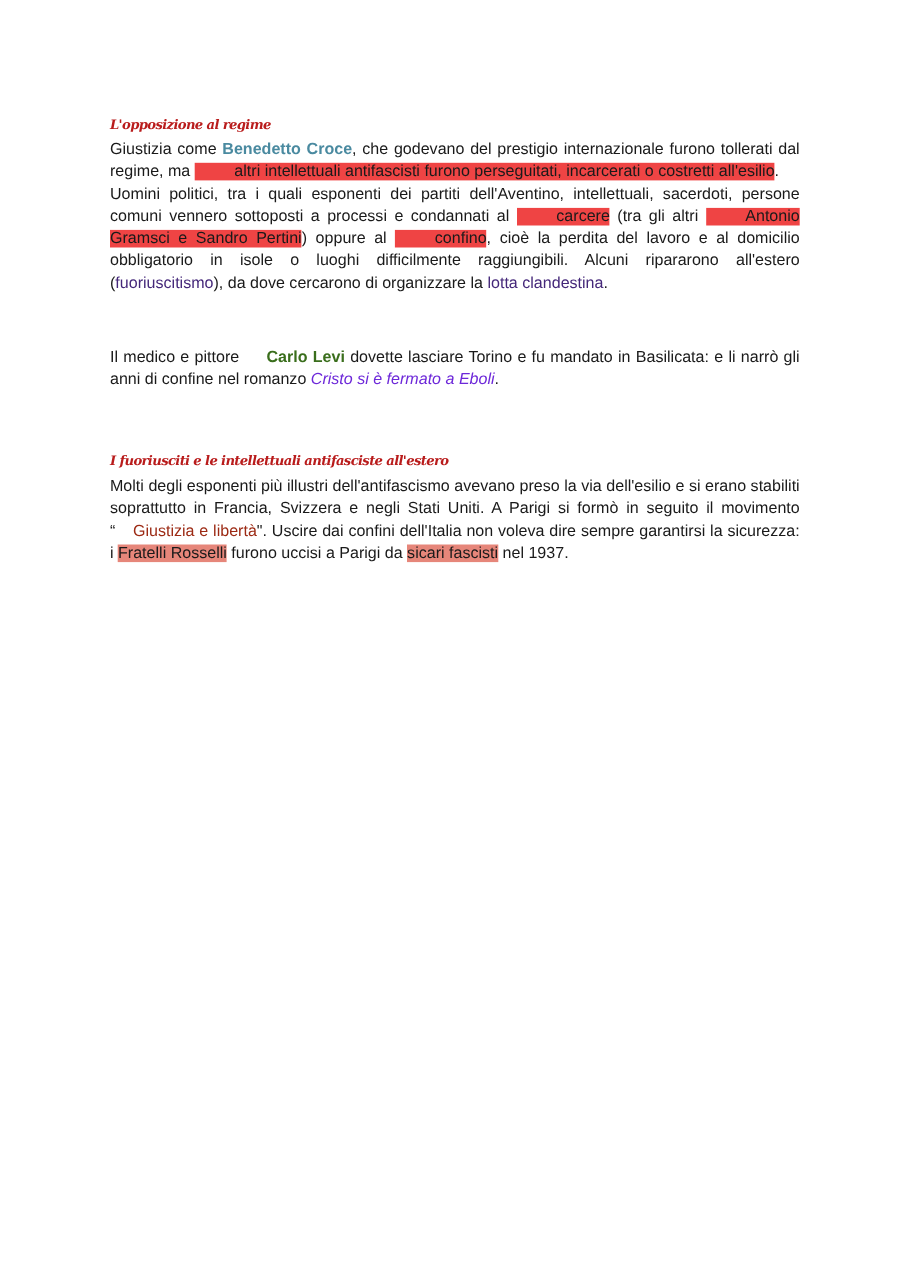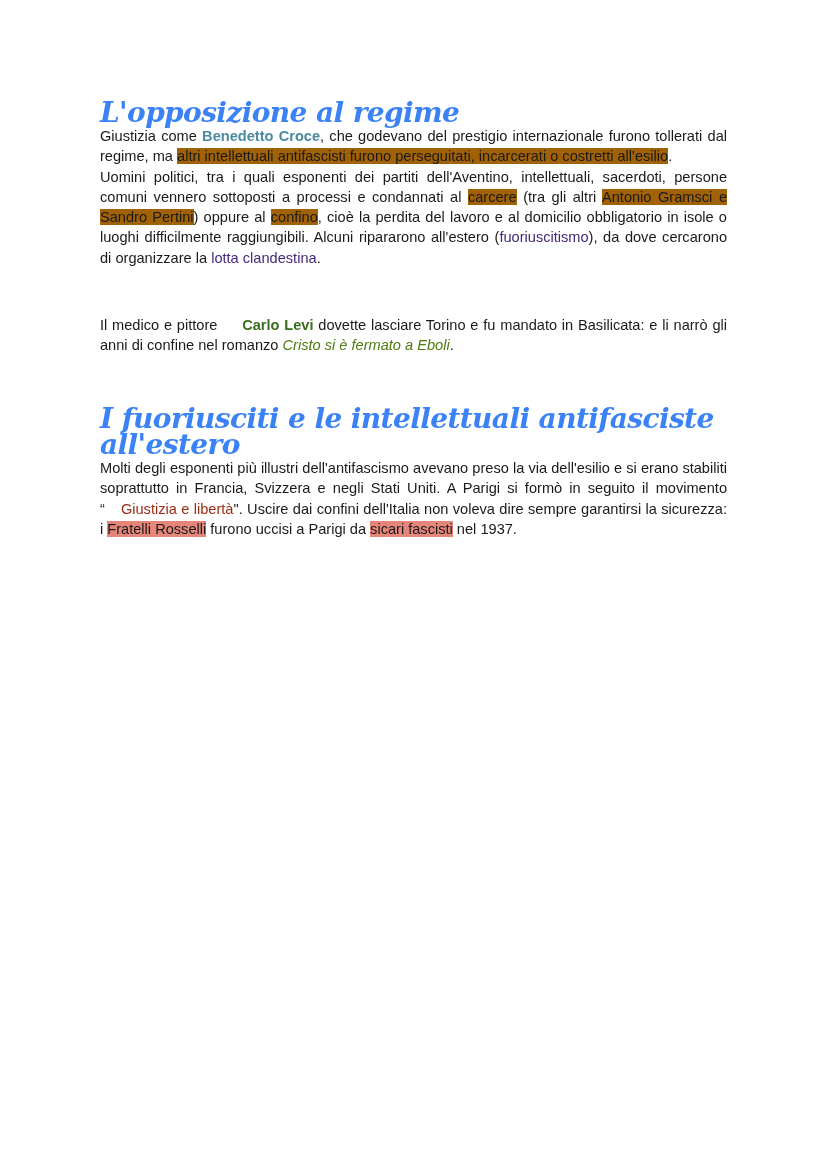--- a/index.html
+++ b/index.html
@@ -16,43 +16,43 @@
     .page {
       position: absolute;
       left: 100px;
       top: 100px;
       width: 627px;
     }
     .heading {
       font-family: "DejaVu Serif", serif;
       font-style: italic;
       font-weight: bold;
-      color: #3b82f6;
-      font-size: 28px;
+      color: #b91c1c;
+      font-size: 12px;
       line-height: 26px;
       margin: 0;
       letter-spacing: -0.6px;
     }
     .para {
       font-family: "Liberation Sans", sans-serif;
       font-size: 14.6px;
       line-height: 20.3px;
       color: #1a1a1a;
       text-align: justify;
       margin: 0;
     }
     .s1 { position: absolute; top: 0; left: 0; width: 627px; }
     .s2 { position: absolute; top: 215px; left: 0; width: 627px; }
     .s3 { position: absolute; top: 306px; left: 0; width: 627px; }
-    .hl-blue { background: #a16207; }
+    .hl-blue { background: #ef4444; padding-left: 36px; }
     .hl-red { background: #e6867a; }
     .teal-bold { color: #4a8aa0; font-weight: bold; }
     .purple-bold { color: #45287a; font-weight: normal; }
     .green-bold { color: #3a6e1c; font-weight: bold; margin-left: 20px; }
-    .green-italic { color: #4d7c0f; font-style: italic; }
+    .green-italic { color: #6d28d9; font-style: italic; }
     .red-bold { color: #9c2a14; font-weight: normal; margin-left: 16px; }
   </style>
 </head>
 <body>
 
 <div class="page">
 
   <div class="s1">
     <h2 class="heading">L'opposizione al regime</h2>
     <p class="para"><span>Giustizia come </span><span class="teal-bold">Benedetto Croce</span><span>, che godevano del prestigio internazionale furono tollerati dal regime, ma </span><span class="hl-blue">altri intellettuali antifascisti furono perseguitati, incarcerati o costretti all'esilio</span><span>.</span></p>

